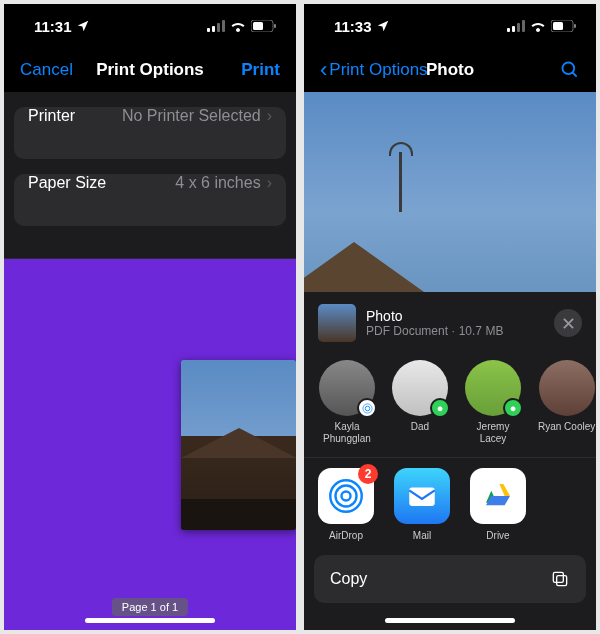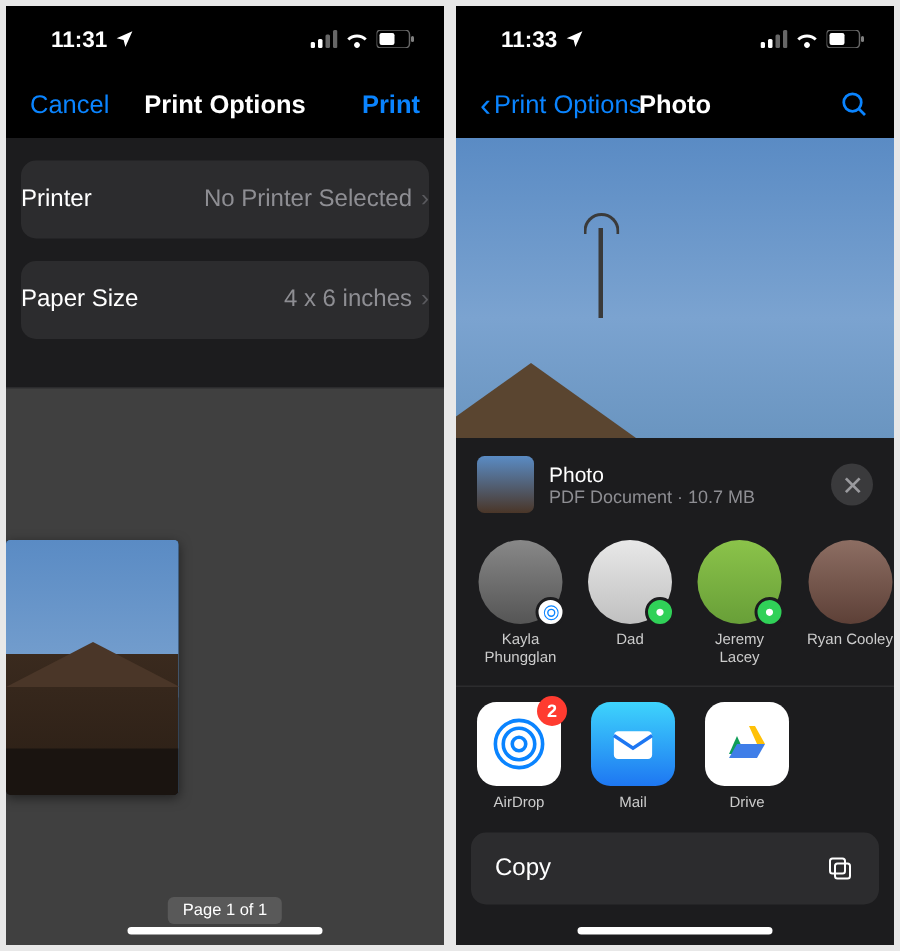--- a/index.html
+++ b/index.html
@@ -7,29 +7,29 @@
 .phone{width:292px;height:626px;background:#000;border-radius:0;overflow:hidden;position:relative;color:#fff;display:flex;flex-direction:column}
 .status-bar{height:44px;display:flex;align-items:center;justify-content:space-between;padding:0 20px 0 30px;font-size:15px;font-weight:600}
 .status-left{display:flex;align-items:center;gap:4px}
 .status-right{display:flex;align-items:center;gap:5px}
 .nav-bar{height:44px;display:flex;align-items:center;justify-content:space-between;padding:0 16px;position:relative}
 .nav-title{position:absolute;left:50%;transform:translateX(-50%);font-size:17px;font-weight:600}
 .nav-left,.nav-right{color:#0a84ff;font-size:17px;display:flex;align-items:center;gap:2px}
 .nav-right.bold{font-weight:600}
 .content{flex:1;background:#1c1c1e;overflow:hidden;display:flex;flex-direction:column}
 .cell-group{margin:15px 10px 0;background:#2c2c2e;border-radius:10px;overflow:hidden}
-.cell{height:52px;display:flex;align-items:center;padding:0 0;font-size:16px;border-bottom:.5px solid #3a3a3c}
+.cell{height:52px;display:flex;padding:0 14px;font-size:16px;border-bottom:.5px solid #3a3a3c}
 .cell:last-child{border-bottom:none}
 .cell-label{flex:1;color:#fff}
 .cell-value{color:#8e8e93}
 .chevron{color:#5a5a5e;margin-left:6px}
 .stepper{display:flex;border:.5px solid #4a4a4c;border-radius:7px;overflow:hidden}
 .stepper-btn{width:42px;height:30px;display:flex;align-items:center;justify-content:center;background:#3a3a3c;color:#fff;font-size:18px}
 .stepper-btn:first-child{border-right:.5px solid #4a4a4c}
-.preview-area{flex:1;background:#404040;border-top:.5px solid #2c2c2e;display:flex;align-items:center;justify-content:flex-start;margin-top:32px;position:relative}
+.preview-area{flex:1;background:#6d28d9;border-top:.5px solid #2c2c2e;display:flex;align-items:center;justify-content:flex-end;margin-top:32px;position:relative}
 .preview-card{width:115px;height:170px;background:#3a6ea5;border-radius:3px;overflow:hidden;position:relative;box-shadow:0 2px 8px rgba(0,0,0,.5)}
 .preview-sky{height:62%;background:linear-gradient(#5a8bc4,#7ba3d0)}
 .preview-roof{position:absolute;bottom:0;width:100%;height:55%;background:linear-gradient(#3a2a1e,#2a1e15)}
 .preview-roof::before{content:"";position:absolute;top:-8px;left:50%;transform:translateX(-50%);border-left:58px solid transparent;border-right:58px solid transparent;border-bottom:30px solid #4a3628}
 .preview-lower{position:absolute;bottom:0;width:100%;height:18%;background:#1a1410}
 .page-label{position:absolute;bottom:14px;left:50%;transform:translateX(-50%);background:rgba(100,100,100,.7);padding:3px 10px;border-radius:4px;font-size:11px;color:#fff}
 .home-indicator{position:absolute;bottom:7px;left:50%;transform:translateX(-50%);width:130px;height:5px;background:#fff;border-radius:3px}
 
 .photo-view{background:linear-gradient(#5a8bc4 0%,#7ba3d0 60%,#6a95c0 100%);height:200px;position:relative;overflow:hidden}
 .roof-r{position:absolute;bottom:0;left:-20px;width:180px;height:70px}

